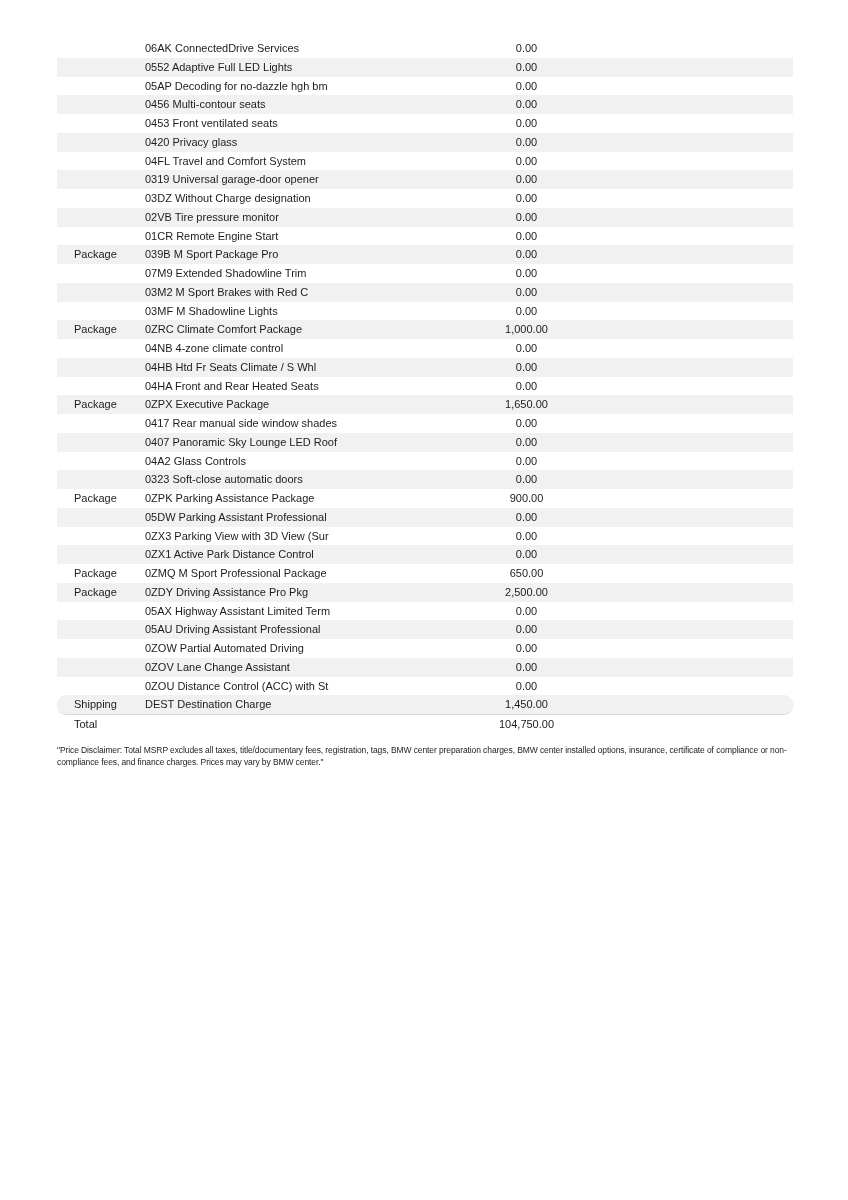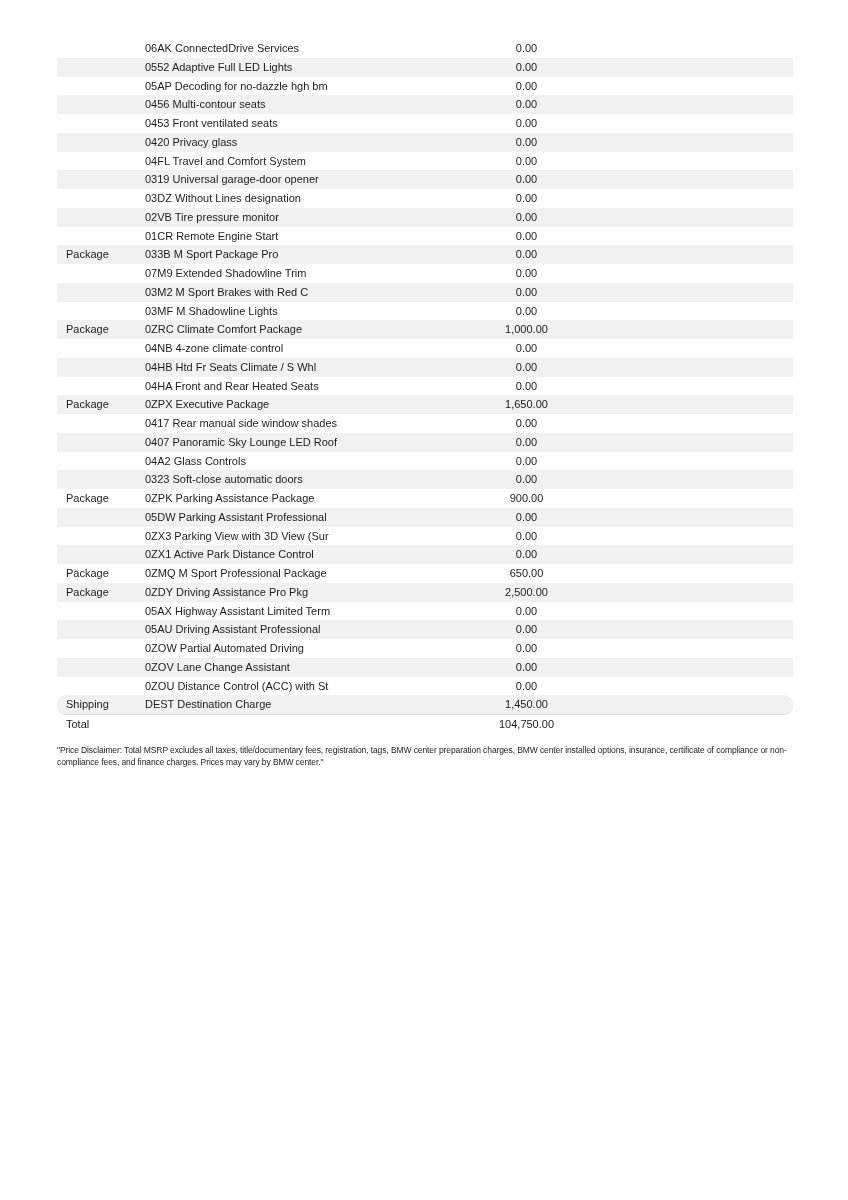--- a/index.html
+++ b/index.html
@@ -27,21 +27,21 @@
     grid-template-columns:88px 300px 163px 1fr;
     height:18.75px;
     align-items:center;
     font-size:11px;
     line-height:18.75px;
     white-space:nowrap;
   }
   .row.alt{background:var(--row-alt);}
   .row.divider{border-bottom:1px solid var(--divider);border-radius:9px;}
   .cell{overflow:hidden;}
-  .cell.cat{padding-left:9px;}
+  .cell.cat{padding-left:17px;}
   .cell.price{text-align:center;}
   .disclaimer{
     position:absolute;
     left:57px;top:745px;
     width:737px;
     font-size:8.5px;
     line-height:11.5px;
     letter-spacing:-0.1px;
     margin:0;
     color:var(--text);
@@ -86,36 +86,36 @@
       <div class="cell opt">04FL Travel and Comfort System</div>
       <div class="cell price">0.00</div>
     </div>
     <div class="row alt">
       <div class="cell cat"></div>
       <div class="cell opt">0319 Universal garage-door opener</div>
       <div class="cell price">0.00</div>
     </div>
     <div class="row">
       <div class="cell cat"></div>
-      <div class="cell opt">03DZ Without Lines designation</div>
+      <div class="cell opt">03DZ Without Charge designation</div>
       <div class="cell price">0.00</div>
     </div>
     <div class="row alt">
       <div class="cell cat"></div>
       <div class="cell opt">02VB Tire pressure monitor</div>
       <div class="cell price">0.00</div>
     </div>
     <div class="row">
       <div class="cell cat"></div>
       <div class="cell opt">01CR Remote Engine Start</div>
       <div class="cell price">0.00</div>
     </div>
     <div class="row alt">
       <div class="cell cat">Package</div>
-      <div class="cell opt">033B M Sport Package Pro</div>
+      <div class="cell opt">039B M Sport Package Pro</div>
       <div class="cell price">0.00</div>
     </div>
     <div class="row">
       <div class="cell cat"></div>
       <div class="cell opt">07M9 Extended Shadowline Trim</div>
       <div class="cell price">0.00</div>
     </div>
     <div class="row alt">
       <div class="cell cat"></div>
       <div class="cell opt">03M2 M Sport Brakes with Red C</div>

